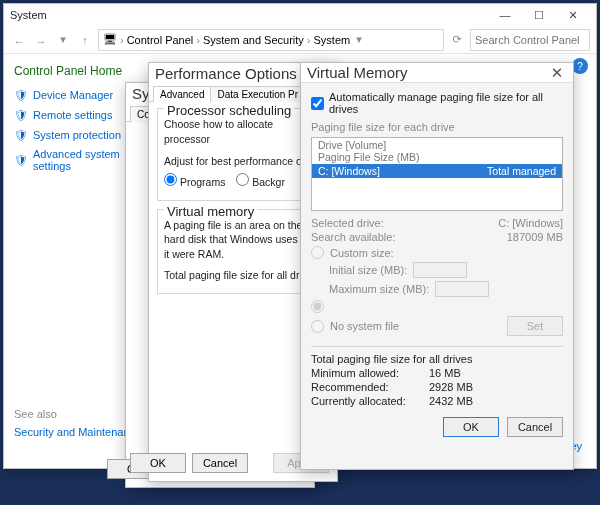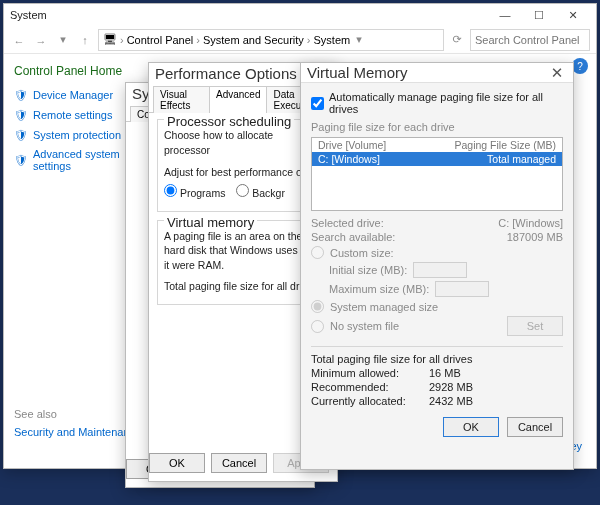--- a/index.html
+++ b/index.html
@@ -62,36 +62,36 @@
   .tabs { display:flex; border-bottom:1px solid #ccc; padding-left:4px; margin-top:2px; }
   .tab { font-size:10px; padding:2px 6px; border:1px solid #ccc; border-bottom:none; background:#f7f7f7; margin-right:-1px; position:relative; top:1px; }
   .tab.active { background:#fff; }
   .sp-body { padding:6px 8px; font-size:10.5px; line-height:1.4; color:#222; }
   .groupbox { border:1px solid #d6d6d6; padding:8px 6px 10px; margin-bottom:8px; position:relative; }
   .groupbox-legend { position:absolute; top:-7px; left:6px; background:#fff; padding:0 3px; font-size:13px; }
   fieldset.radio-row { border:none; padding:0; margin:4px 0 0 0; }
   .radio-row label { font-size:10.5px; margin-right:8px; }
   .sp-buttons { position:absolute; bottom:8px; right:8px; display:flex; gap:6px; }
   .btn { min-width:56px; height:20px; font-size:11px; border:1px solid #a2a2a2; background:#eee; display:inline-flex; align-items:center; justify-content:center; padding:0 8px; }
-  .btn.disabled { color:#aaa; border-color:#d0d0d0; }
+  .btn.disabled { color:#aaa; border-color:#d0d0d0;margin-left:19px; }
 
   
   .perfopt { left: 148px; top: 62px; width: 190px; height: 420px; }
 
   
   .vm { left: 300px; top: 62px; width: 274px; height: 408px; background:#f4f4f4; }
   .vm .dlg-title { background:#fff; border-bottom:1px solid #e0e0e0; justify-content:space-between; }
   .vm .close { width:20px; text-align:center; color:#555; }
   .vm-body { padding:8px 10px; font-size:11px; color:#222; }
   .vm-body.grayed label, .vm-body.grayed .gtxt { color:#8a8a8a; }
   .chk-row { display:flex; align-items:center; gap:5px; margin-bottom:6px; }
   .drive-list {
     border:1px solid #b5b5b5; background:#fff; height:74px; margin:4px 0 6px; font-size:10.5px;
   }
-  .drive-head { display:flex; justify-content:space-between; padding:1px 6px; color:#777; }
+  .drive-head { display:flex; justify-content:space-between; padding:1px 6px; color:#777;flex-direction:column; }
   .drive-row { display:flex; justify-content:space-between; padding:1px 6px; background:#2A7BD6; color:#fff; }
   .kv { display:flex; justify-content:space-between; margin:2px 0; font-size:11px; }
   .vm-field { display:flex; align-items:center; gap:6px; margin:3px 0; }
   .vm-field input[type=text] { width:54px; height:16px; border:1px solid #cfcfcf; background:#f0f0f0; font-size:10.5px; color:#aaa; }
   .vm-buttons { display:flex; justify-content:flex-end; gap:8px; margin-top:10px; }
   .kv2 { display:flex; gap:8px; font-size:11px; margin:2px 0; }
   .kv2 .lbl { width:110px; }
   input[type=checkbox], input[type=radio] { margin:0; }
 </style>
 </head>
@@ -173,21 +173,20 @@
   <div class="sp-buttons">
     <div class="btn">OK</div>
     <div class="btn">Cancel</div>
     <div class="btn disabled">Apply</div>
   </div>
 </div>
 
 <div class="window perfopt">
   <div class="dlg-title">Performance Options</div>
   <div class="tabs">
-    <div class="tab">Visual Effects</div>
     <div class="tab active">Advanced</div>
     <div class="tab">Data Execution Pr</div>
   </div>
   <div class="sp-body">
     <div class="groupbox">
       <div class="groupbox-legend">Processor scheduling</div>
       <div>Choose how to allocate processor</div>
       <div style="margin-top:8px">Adjust for best performance of:</div>
       <fieldset class="radio-row">
         <label><input type="radio" checked="" style=""> <span>Programs</span></label>
@@ -244,21 +243,20 @@
     <div class="vm-field" style="padding-left:18px">
       <label>Initial size (MB):</label>
       <input type="text" disabled="" style="">
     </div>
     <div class="vm-field" style="padding-left:18px">
       <label>Maximum size (MB):</label>
       <input type="text" disabled="" style="">
     </div>
     <div class="vm-field">
       <input type="radio" disabled="" checked="" style="">
-      <label>System managed size</label>
     </div>
     <div class="vm-field" style="justify-content:space-between">
       <span style="display:flex;align-items:center;gap:6px">
         <input type="radio" disabled="" style="">
         <label>No system file</label>
       </span>
       <div class="btn disabled">Set</div>
     </div>
 
     <div style="border-top:1px solid #d6d6d6;margin:10px 0 6px"></div>

